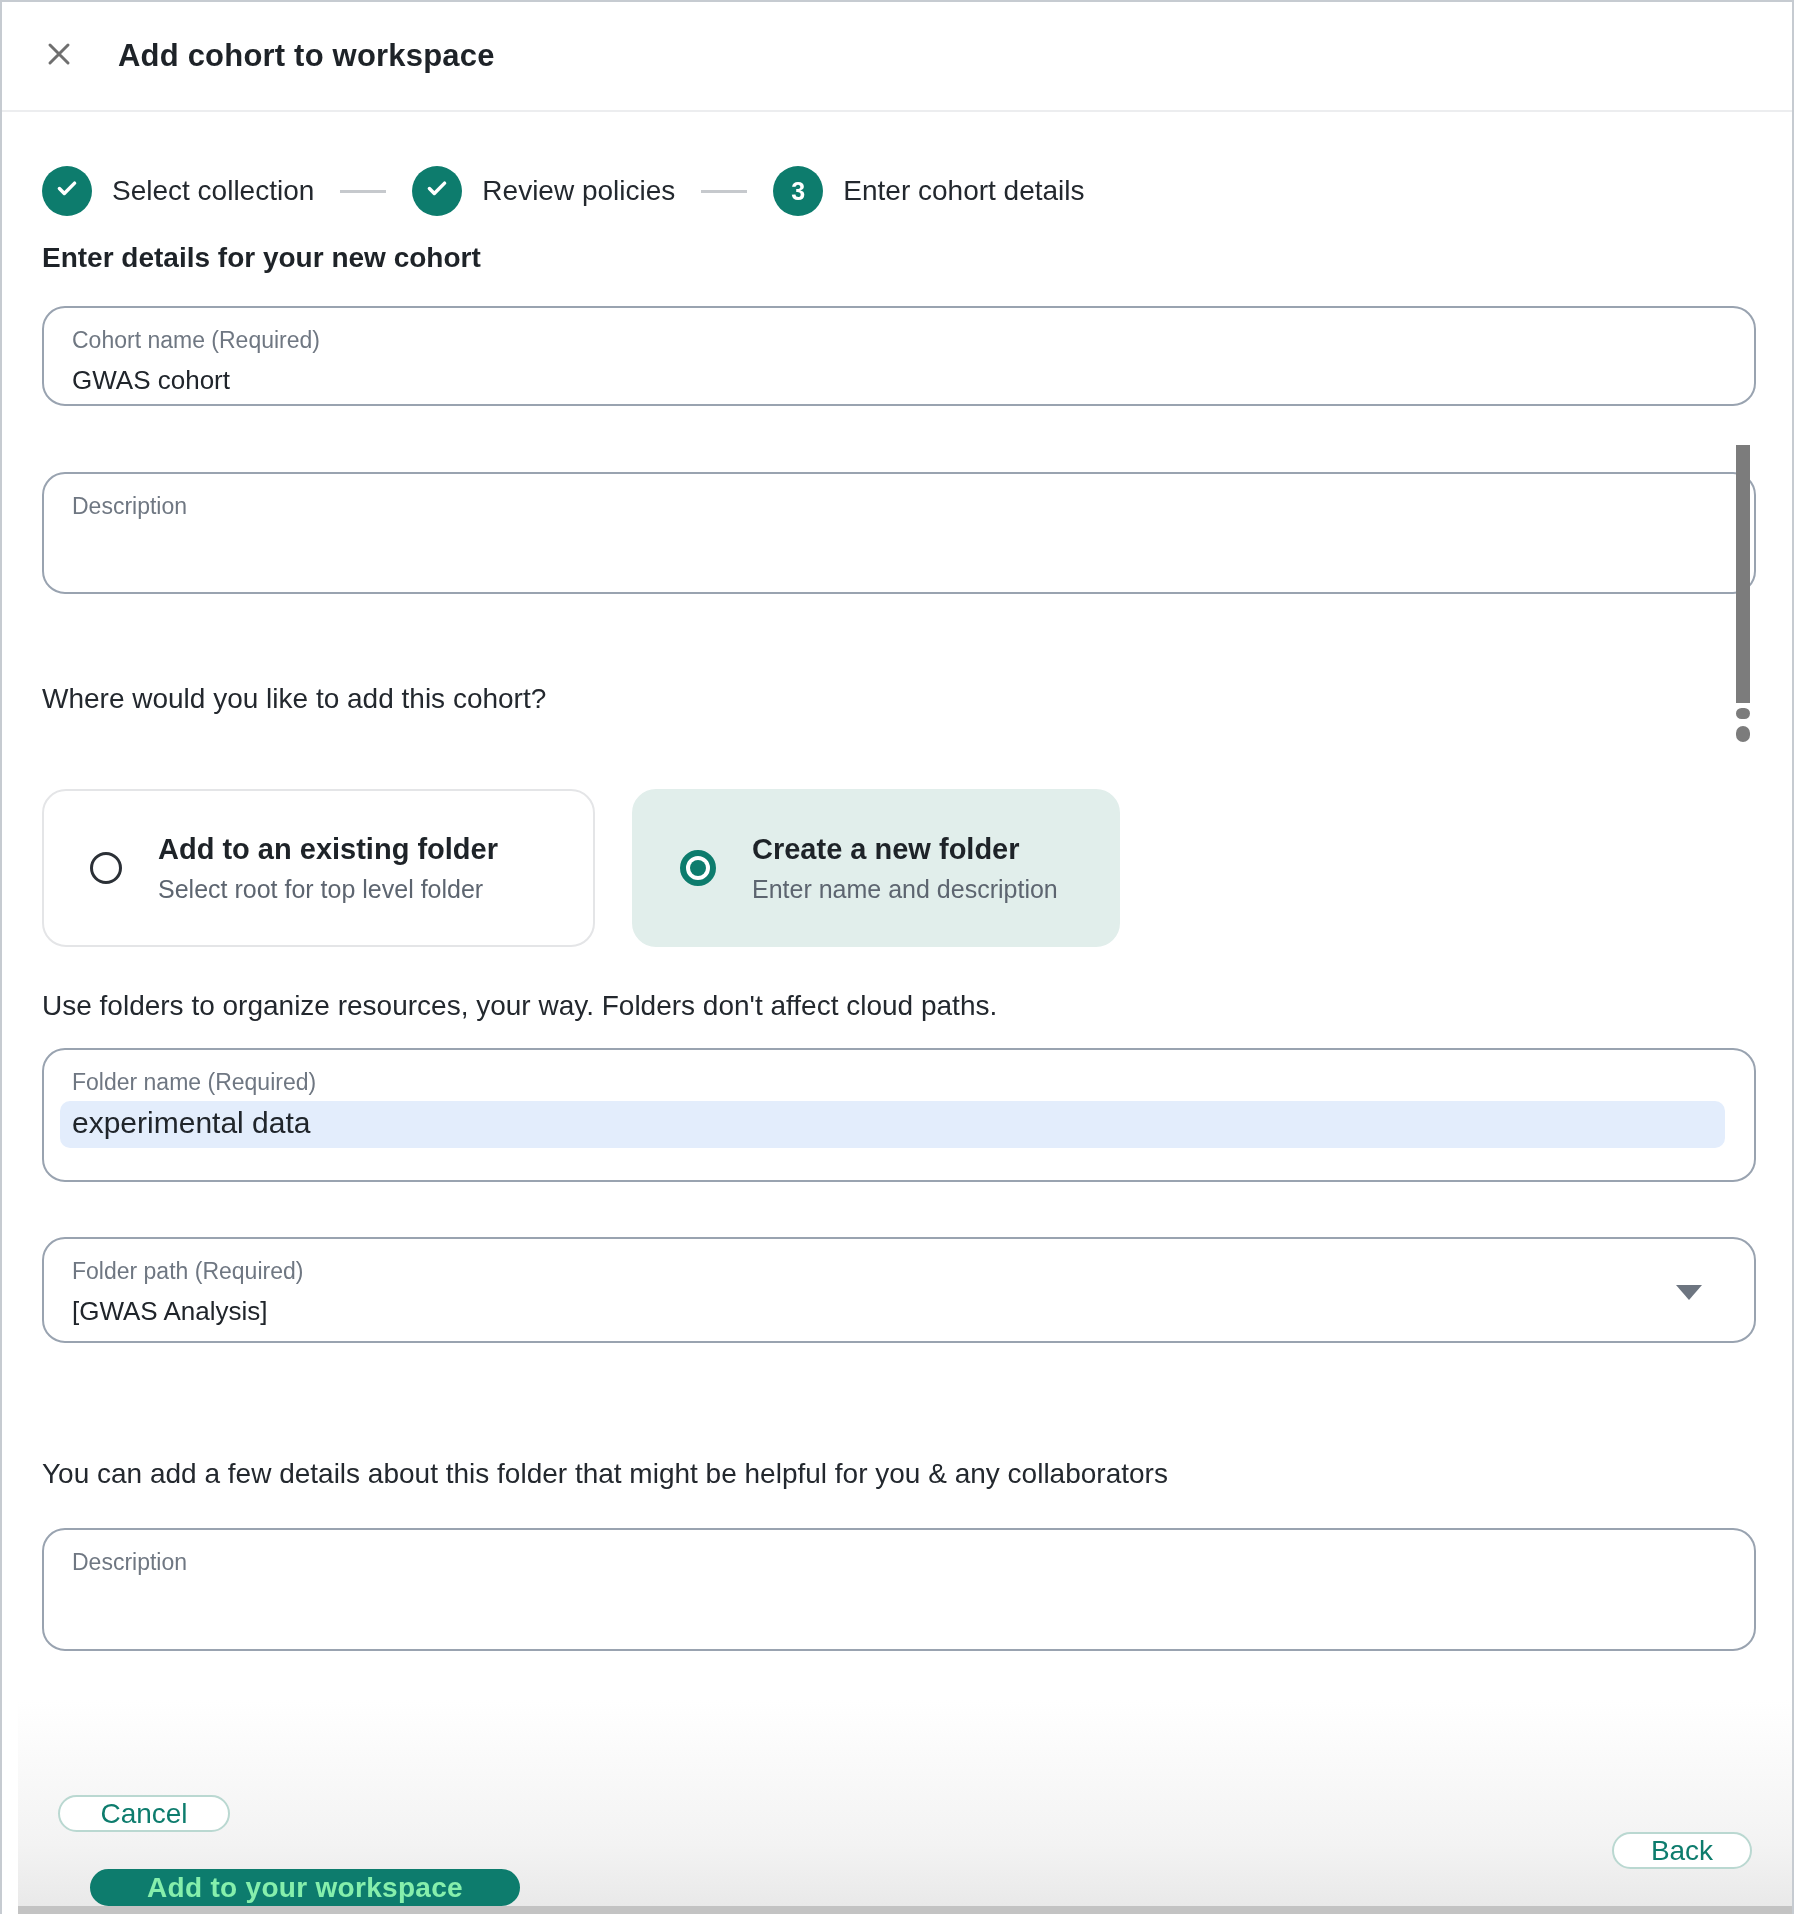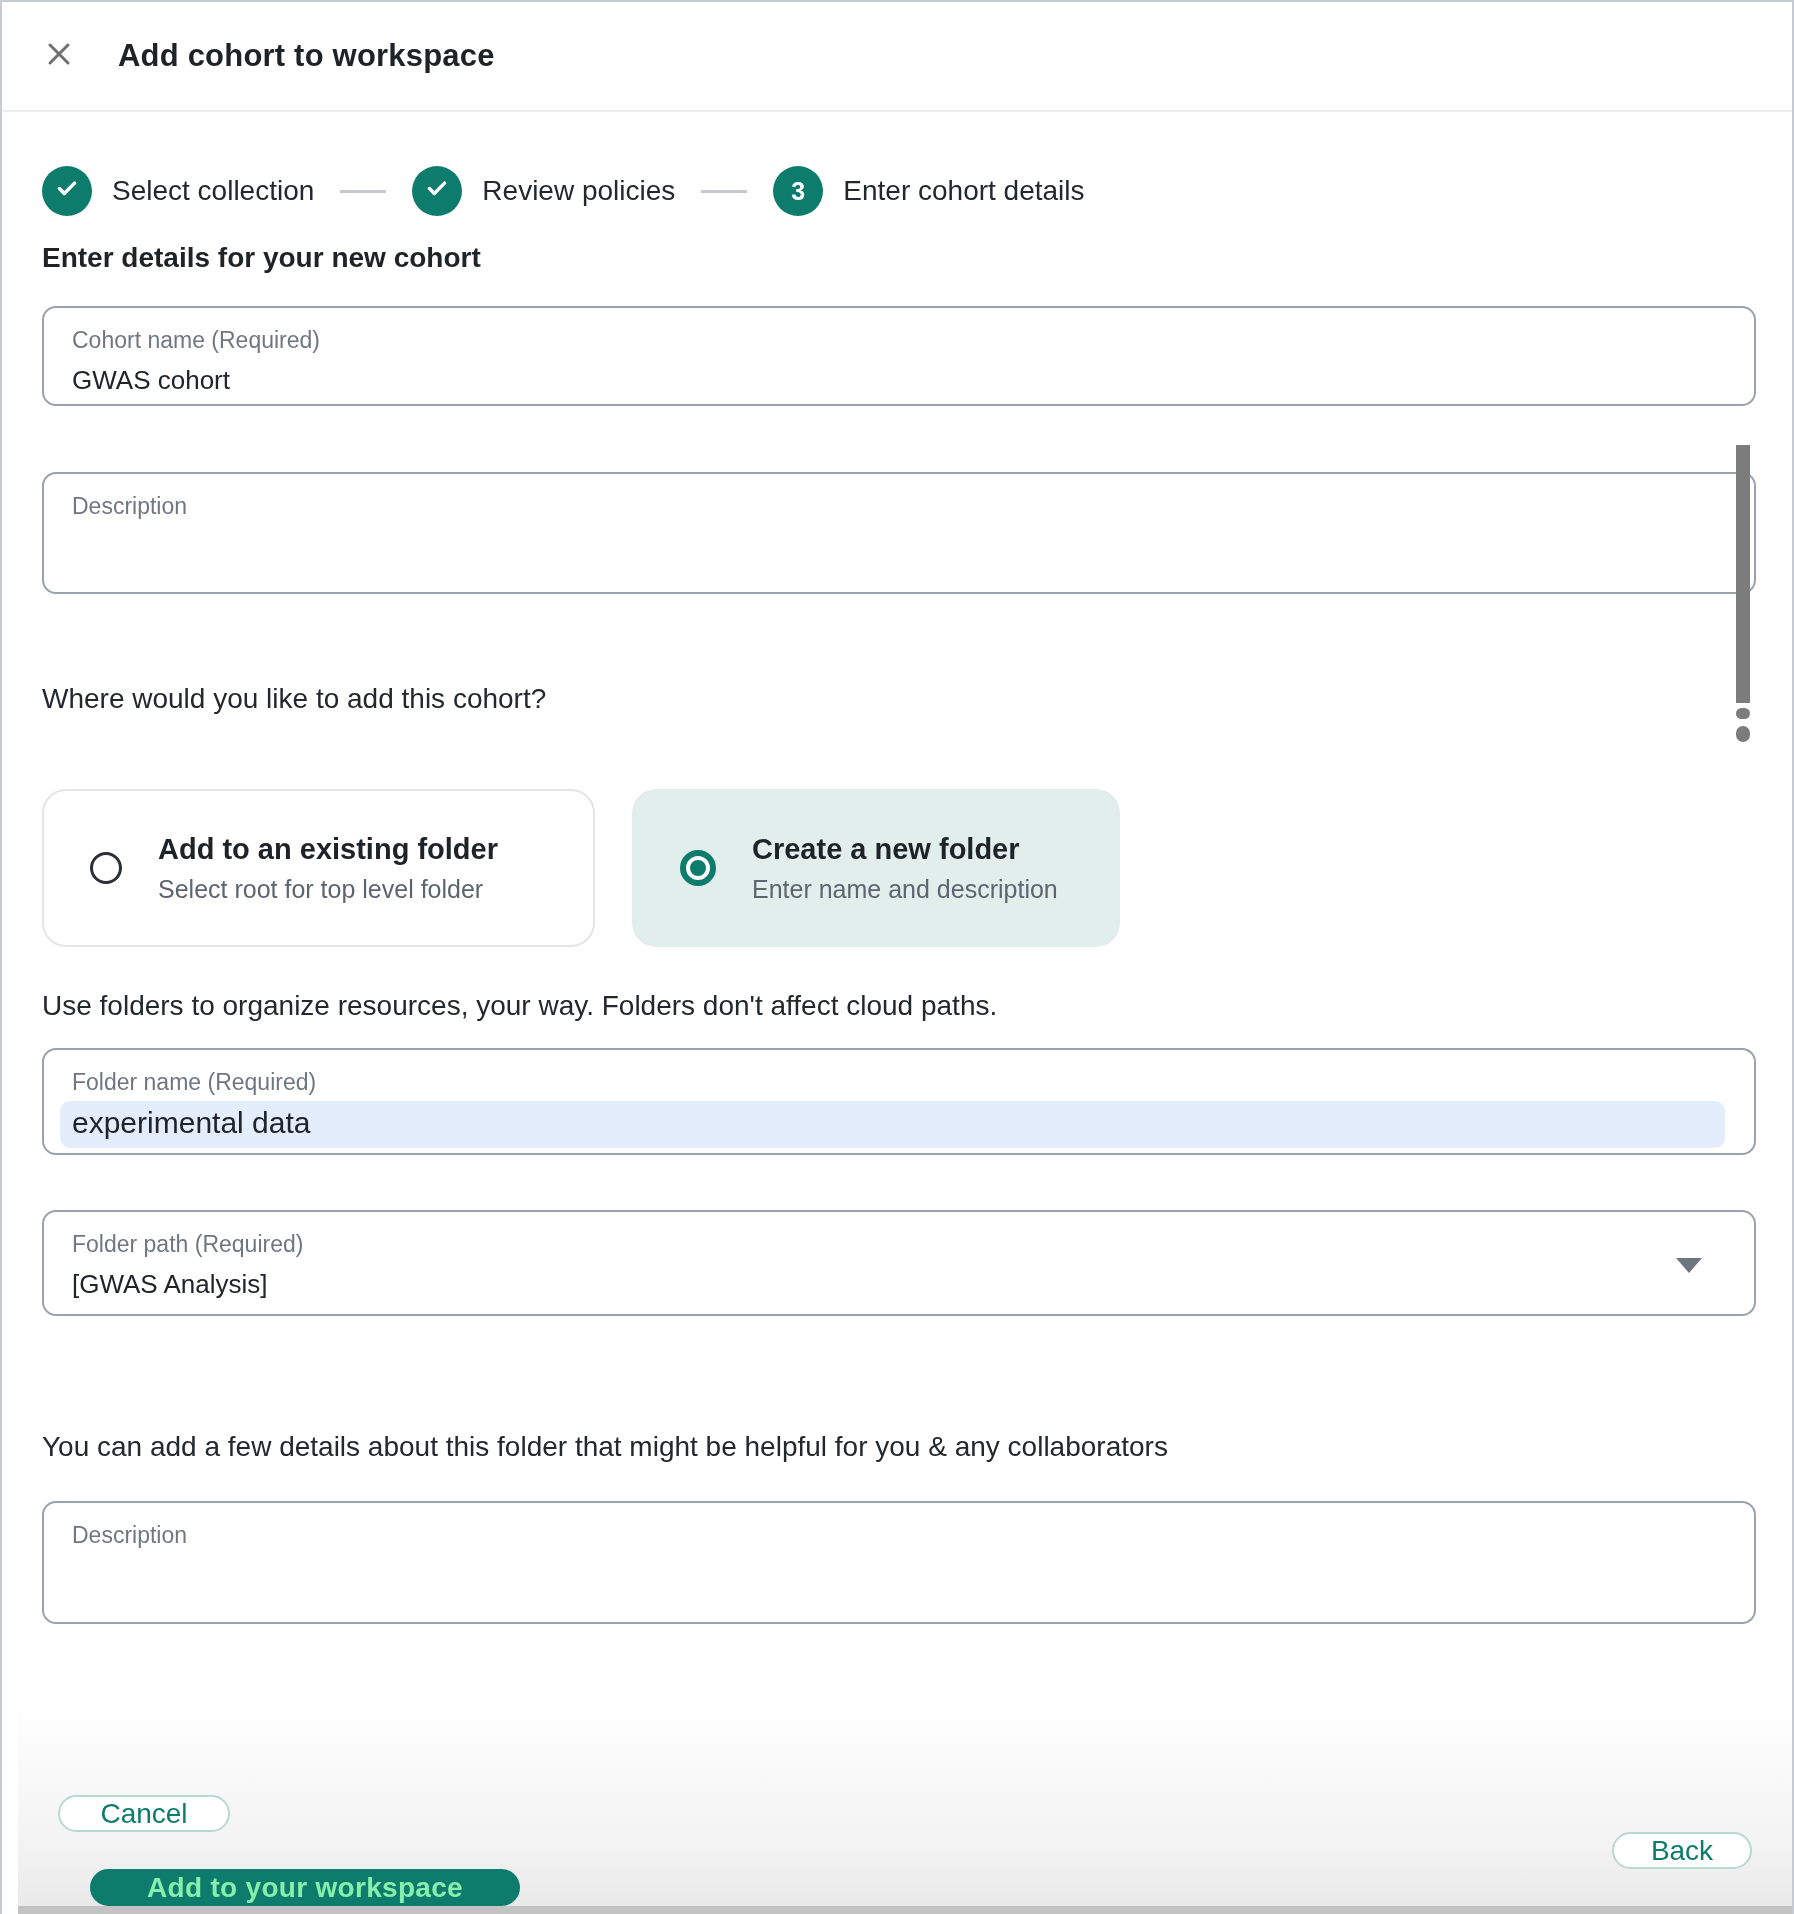--- a/index.html
+++ b/index.html
@@ -51,29 +51,29 @@
   
   .section-heading {
     margin-top: 24px;
     font-size: 28px; font-weight: bold; color: #1E2328;
     line-height: 36px;
   }
   
   .field-box {
     width: 1714px;
     border: 2px solid #99A3B0;
-    border-radius: 14px;
+    border-radius: 23px;
     background: #ffffff;
     padding: 17px 28px 8px 28px;
   }
   .field-label { font-size: 23px; color: #6F7782; line-height: 30px; }
   .field-value { font-size: 26px; color: #20252B; line-height: 40px; margin-top: 5px; }
   .box-cohort-name { margin-top: 30px; height: 100px; }
   .box-desc-1 { margin-top: 66px; height: 122px; }
-  .box-folder-name { margin-top: 23px; height: 107px; }
+  .box-folder-name { margin-top: 23px; height: 134px; }
   .box-folder-path { margin-top: 55px; height: 106px; position: relative; }
   .box-desc-2 { margin-top: 35px; height: 123px; }
   .sel-band {
     display: block;
     margin-left: -12px;
     width: 1665px;
     border-radius: 10px;
     background: #E3EDFC;
     padding: 3px 0 6px 12px;
     margin-top: 4px;

